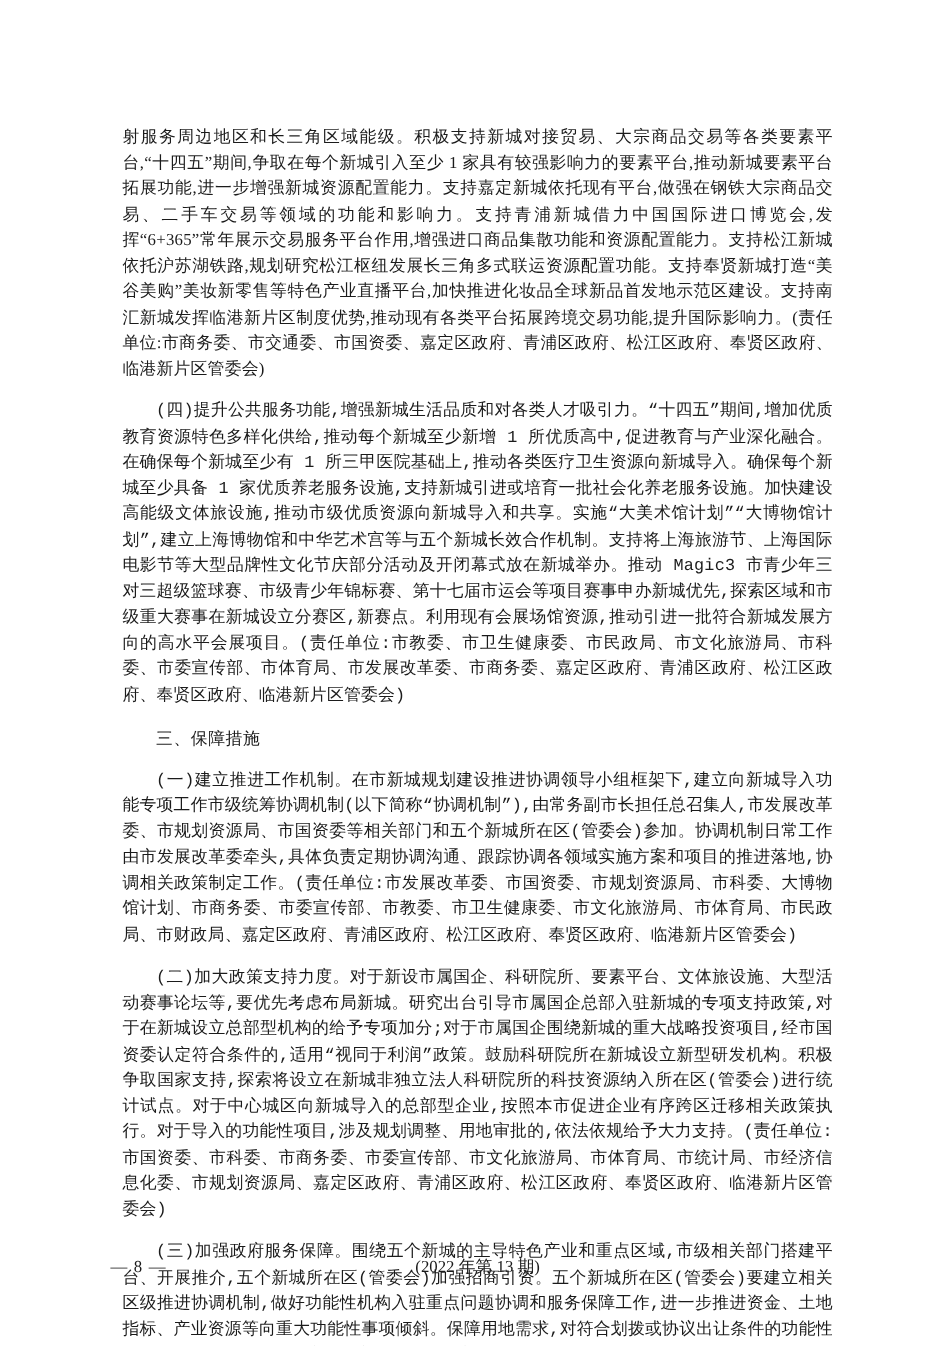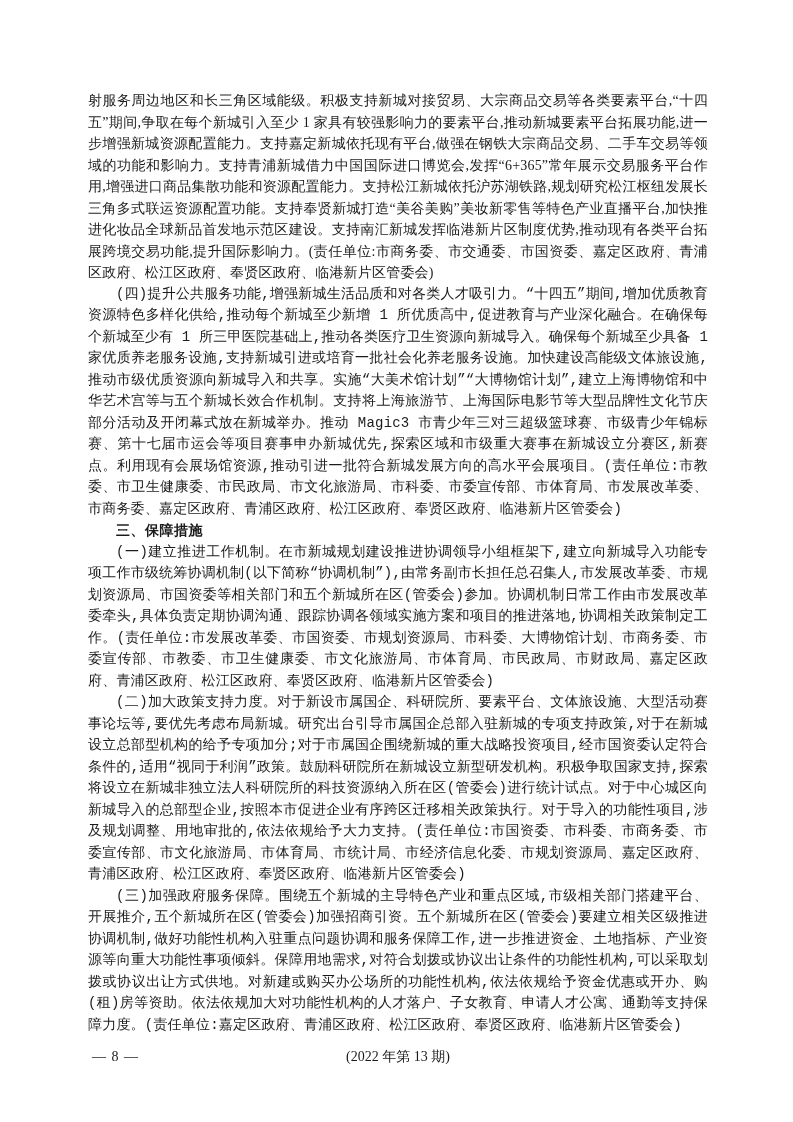--- a/index.html
+++ b/index.html
@@ -21,29 +21,29 @@
     top: 90px;
     left: 88px;
     width: 620px;
     font-size: 14px;
     line-height: 21.5px;
     text-align: justify;
     text-justify: inter-ideograph;
     letter-spacing: 0.2px;
   }
   .para {
-    margin: 0;
+    margin: 14px;
     padding: 0;
   }
   .para.indent {
     text-indent: 2em;
     font-family: Liberation Mono, monospace;
   }
   .para.heading {
-    font-weight: bold;
+    font-weight: normal;
     font-family: "Liberation Sans", "DejaVu Sans", sans-serif;
     letter-spacing: 0.5px;
   }
   .footer {
     position: absolute;
     top: 1046px;
     left: 88px;
     width: 620px;
     height: 22px;
     font-size: 14px;

